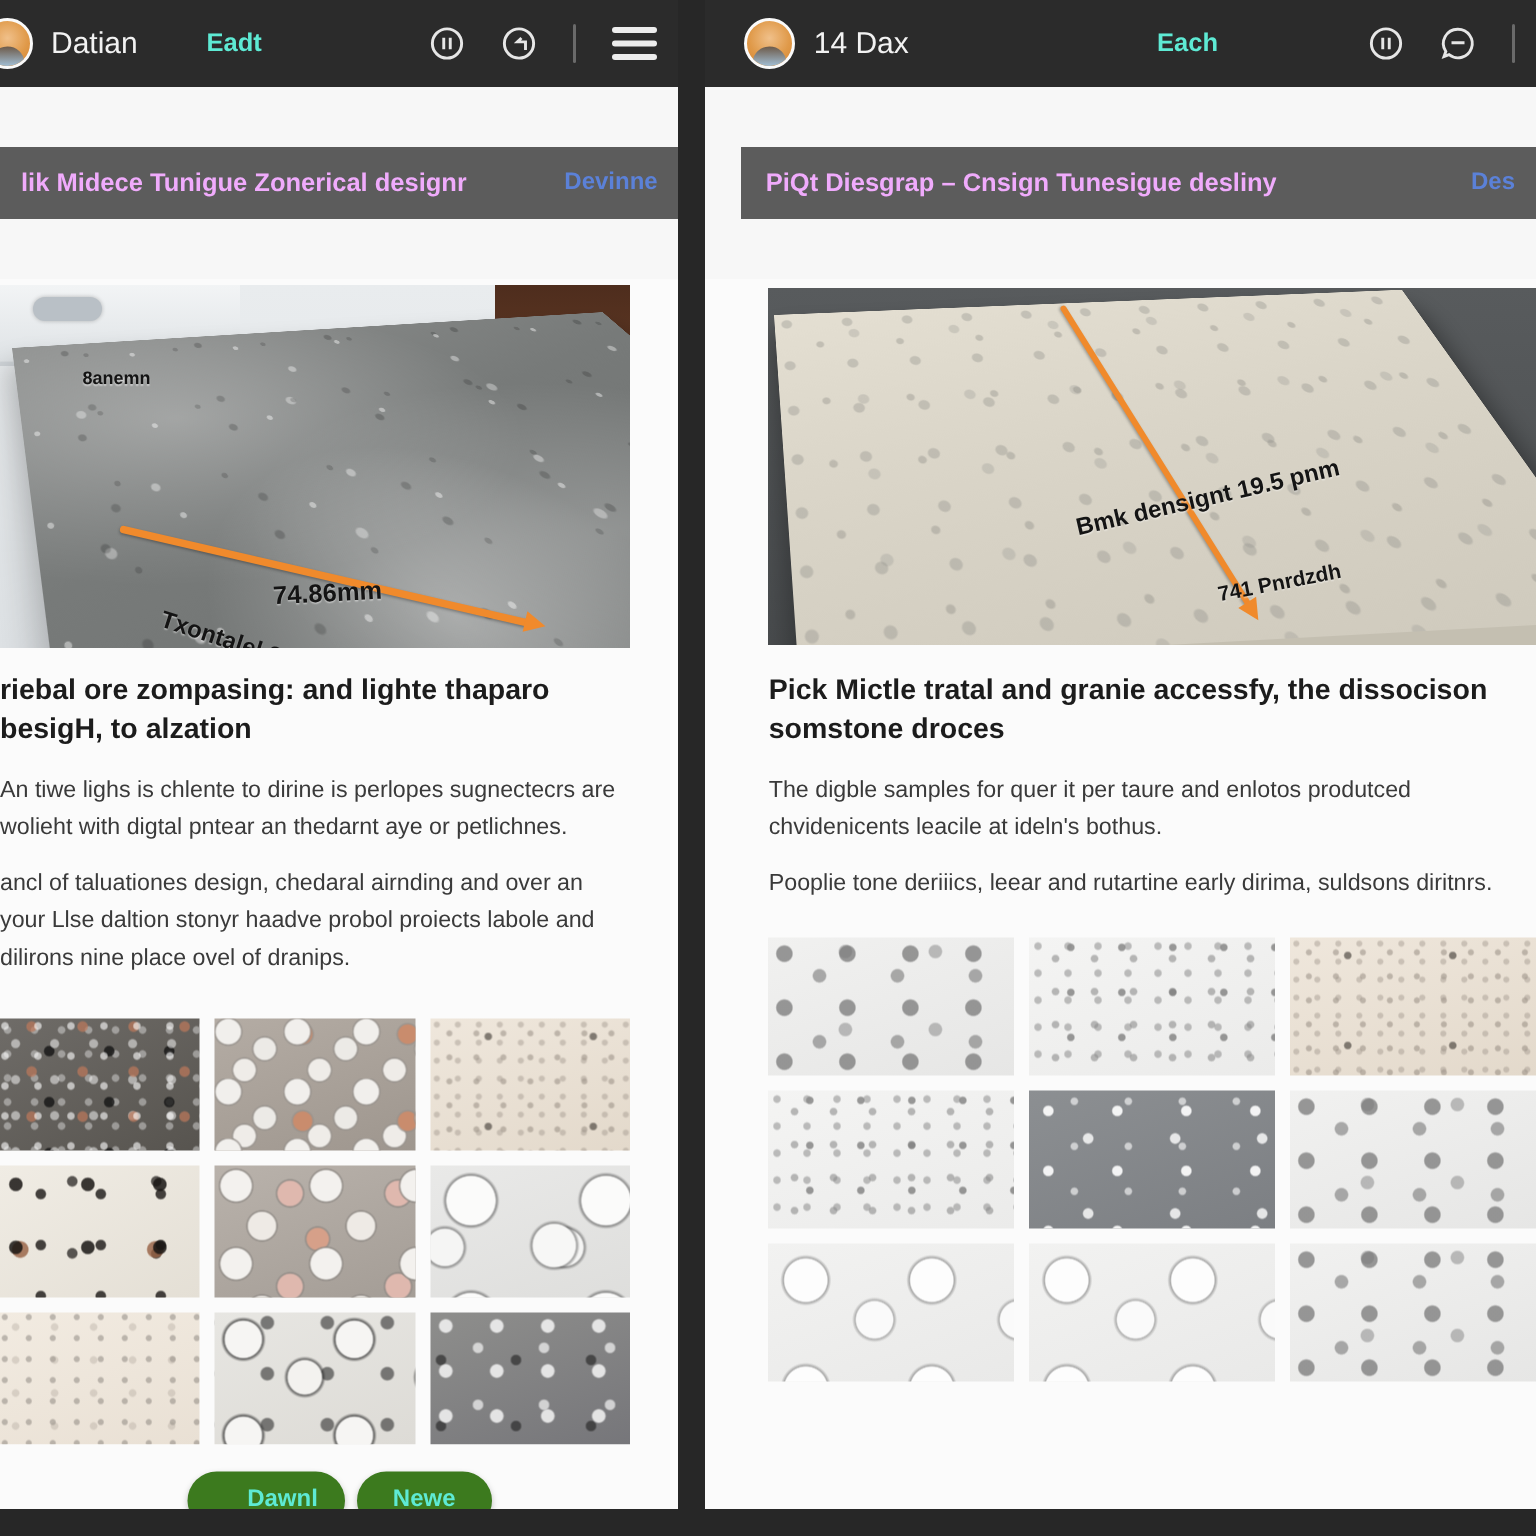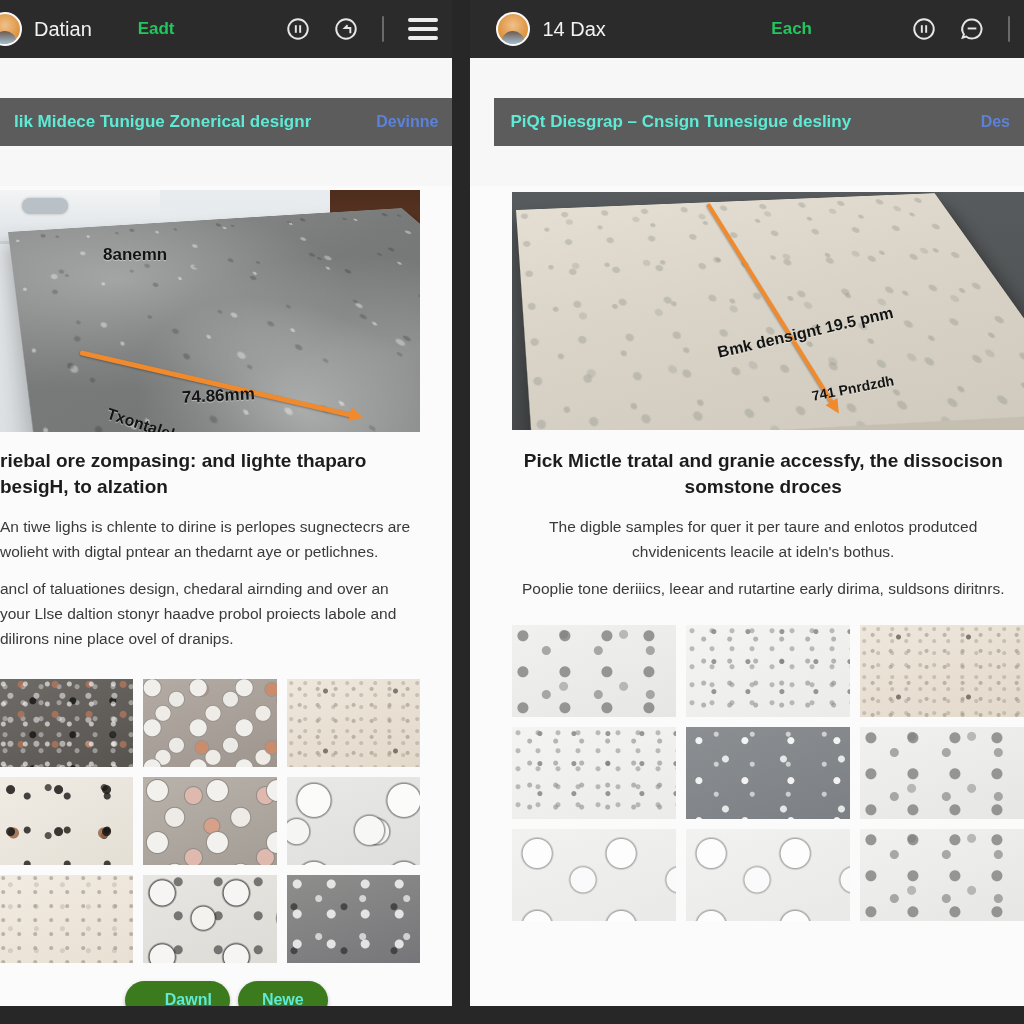--- a/index.html
+++ b/index.html
@@ -64,21 +64,21 @@
   .avatar.clipped { margin-left: -26px; }
 
   .appbar-title {
     color: #f2f2f2;
     font-size: 20px;
     font-weight: 500;
     margin-left: 12px;
     white-space: nowrap;
   }
   .appbar-action {
-    color: #22c55e;
+    color: #5eead4;
     font-size: 17px;
     font-weight: 700;
     margin-left: auto;
     margin-right: 0;
     white-space: nowrap;
   }
   .panel-left  .appbar-action { margin-right: 90px; }
   .panel-right .appbar-action { margin-right: 78px; }
 
   .icon-btn {
@@ -108,21 +108,21 @@
   .subbar {
     height: 48px;
     background: #5c5c5c;
     display: flex;
     align-items: center;
     padding: 0 14px;
     flex: 0 0 48px;
   }
   .panel-right .subbar { margin-left: 24px; padding-left: 16px; }
   .subbar-title {
-    color: #5eead4;
+    color: #f0abfc;
     font-size: 17px;
     font-weight: 700;
     white-space: nowrap;
     overflow: hidden;
   }
   .subbar-link {
     color: #5b81d8;
     font-size: 16px;
     font-weight: 700;
     margin-left: auto;
@@ -231,21 +231,21 @@
   .measure-label {
     position: absolute;
     color: #141414;
     font-weight: 700;
     white-space: nowrap;
     text-shadow: 0 1px 1px rgba(255,255,255,.45);
   }
 
   
   .article { padding: 16px 30px 8px 0; }
-  .panel-right .article { padding: 18px 10px 8px 18px; text-align: center; }
+  .panel-right .article { padding: 18px 10px 8px 18px; }
 
   .article h2 {
     font-size: 19px;
     line-height: 26px;
     color: #1c1c1c;
     font-weight: 700;
     margin-bottom: 14px;
   }
   .article p {
     font-size: 15.5px;
@@ -453,21 +453,21 @@
     <div class="content">
 
       <div class="hero">
         <div class="hero-photo scene-counter">
           <div class="sinkrim"></div>
           <div class="faucet"></div>
           <div class="cabinet"></div>
           <div class="slab"></div>
         </div>
         <div class="measure-line" style="left:80px; top:160px; width:282px; transform:rotate(13deg); transform-origin:left center;"></div>
-        <div class="measure-label" style="left:55px; top:55px; font-size:17px;margin-left:48px;">8anemn</div>
+        <div class="measure-label" style="left:55px; top:55px; font-size:12px;">8anemn</div>
         <div class="measure-label" style="left:182px; top:196px; font-size:17px; transform:rotate(-3deg);">74.86mm</div>
         <div class="measure-label" style="left:110px; top:215px; font-size:16px; transform:rotate(18deg); transform-origin:left top;">Txontalel 389 mm</div>
       </div>
 
       <div class="article">
         <h2>riebal ore zompasing: and lighte thaparo besigH, to alzation</h2>
         <p>An tiwe lighs is chlente to dirine is perlopes sugnectecrs are wolieht with digtal pntear an thedarnt aye or petlichnes.</p>
         <p>ancl of taluationes design, chedaral airnding and over an your Llse daltion stonyr haadve probol proiects labole and dilirons nine place ovel of dranips.</p>
       </div>
 

